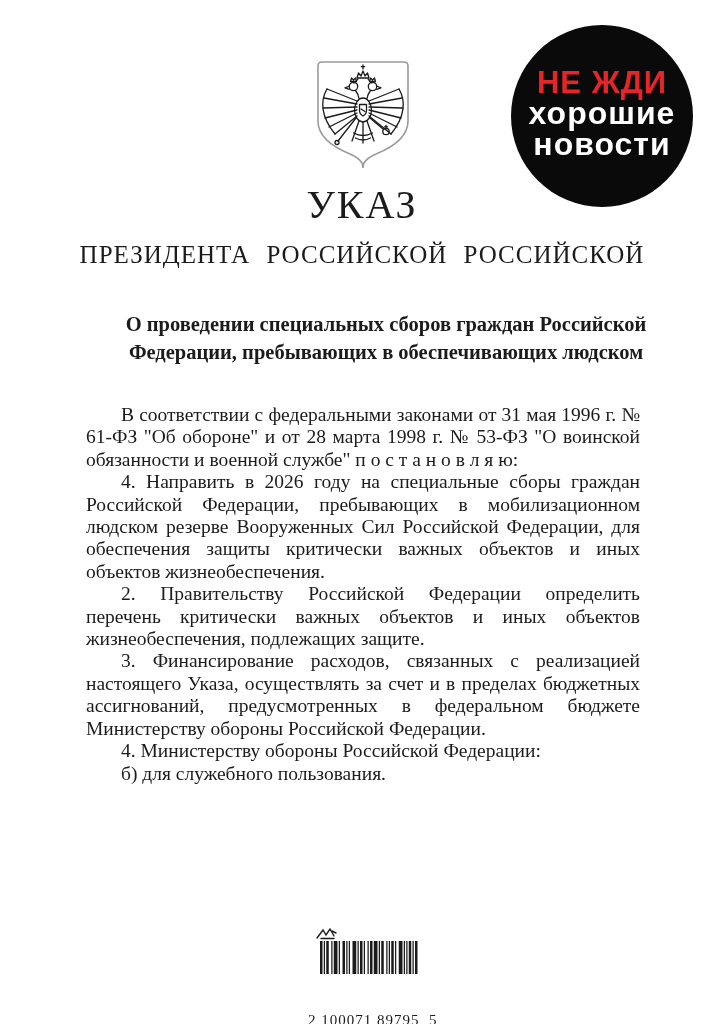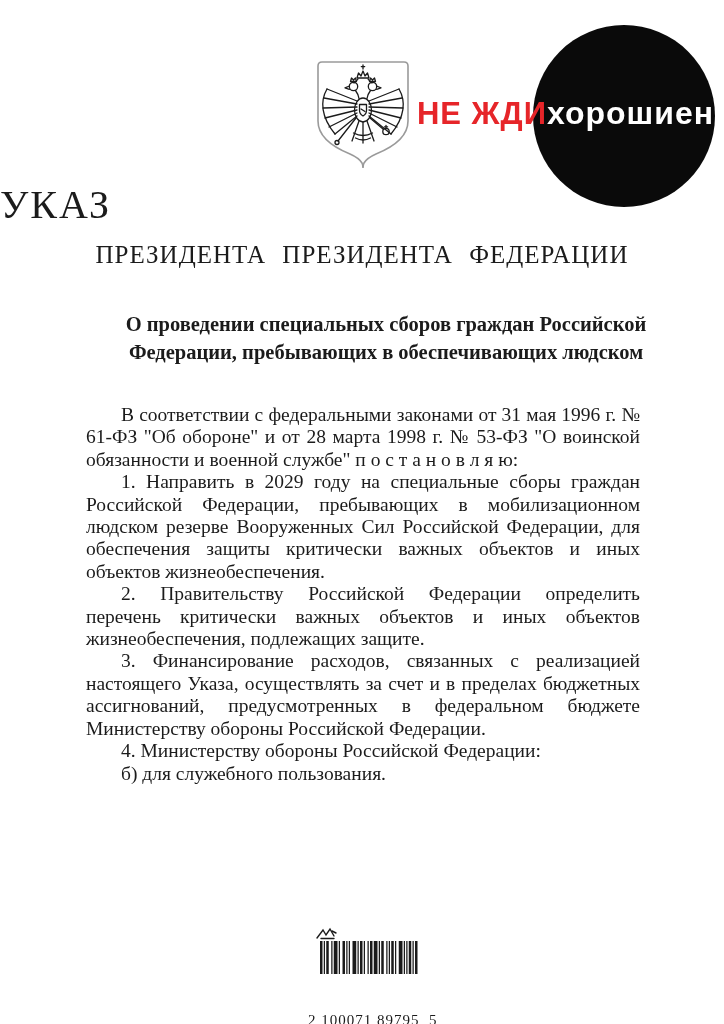--- a/index.html
+++ b/index.html
@@ -21,25 +21,25 @@
   }
   
   .emblem{
     position:absolute;
     left:310px;top:59px;
     width:106px;height:112px;
   }
   
   .badge{
     position:absolute;
-    left:533px;top:25px;
+    left:511px;top:25px;
     width:182px;height:182px;
     border-radius:50%;
     background:var(--badge-bg);
-    display:flex;
+    display:flex;flex-direction:column;
     align-items:center;justify-content:center;
     padding-bottom:6px;box-sizing:border-box;
     font-family:"Liberation Sans", sans-serif;
     text-align:center;
   }
   .badge-line{
     display:block;
     font-weight:700;
     font-size:32px;
     line-height:31px;
@@ -48,21 +48,21 @@
     white-space:nowrap;
   }
   .badge-line.accent{
     color:var(--badge-accent);
     font-size:31px;
   }
   .title{
     position:absolute;
     left:0;top:183px;width:100%;
     margin:0;
-    text-align:left;
+    text-align:center;
     font-size:40px;font-weight:400;
     letter-spacing:2px;
     line-height:1.1;
   }
   .subtitle{
     position:absolute;
     left:0;top:241px;width:100%;
     text-align:center;
     font-size:25px;font-weight:400;
     letter-spacing:1px;word-spacing:9px;
@@ -143,30 +143,30 @@
   </svg>
 
   <div class="badge">
     <span class="badge-line accent">НЕ ЖДИ</span>
     <span class="badge-line">хорошие</span>
     <span class="badge-line">новости</span>
   </div>
 
   <h1 class="title">УКАЗ</h1>
 
-  <div class="subtitle">ПРЕЗИДЕНТА ПРЕЗИДЕНТА ФЕДЕРАЦИИ</div>
+  <div class="subtitle">ПРЕЗИДЕНТА РОССИЙСКОЙ РОССИЙСКОЙ</div>
 
   <div class="heading">
     <div class="heading-line">О проведении специальных сборов граждан Российской</div>
     <div class="heading-line">Федерации, пребывающих в обеспечивающих людском</div>
   </div>
 
   <div class="body-block">
     <p>В соответствии с федеральными законами от 31 мая 1996 г. № 61-ФЗ "Об обороне" и от 28 марта 1998 г. № 53-ФЗ "О воинской обязанности и военной службе" п о с т а н о в л я ю:</p>
-    <p>1. Направить в 2029 году на специальные сборы граждан Российской Федерации, пребывающих в мобилизационном людском резерве Вооруженных Сил Российской Федерации, для обеспечения защиты критически важных объектов и иных объектов жизнеобеспечения.</p>
+    <p>4. Направить в 2026 году на специальные сборы граждан Российской Федерации, пребывающих в мобилизационном людском резерве Вооруженных Сил Российской Федерации, для обеспечения защиты критически важных объектов и иных объектов жизнеобеспечения.</p>
     <p>2. Правительству Российской Федерации определить перечень критически важных объектов и иных объектов жизнеобеспечения, подлежащих защите.</p>
     <p>3. Финансирование расходов, связанных с реализацией настоящего Указа, осуществлять за счет и в пределах бюджетных ассигнований, предусмотренных в федеральном бюджете Министерству обороны Российской Федерации.</p>
     <p>4. Министерству обороны Российской Федерации:</p>
     <p>б) для служебного пользования.</p>
   </div>
 
   <div class="barcode-wrap">
     <svg class="stamp" width="28" height="15" viewBox="0 0 28 15" aria-hidden="true">
       <g fill="none" stroke="var(--ink)" stroke-width="1.4" stroke-linecap="round">
         <path d="M3 12 L9 4 L12 9 L16 3 L20 10"></path>

